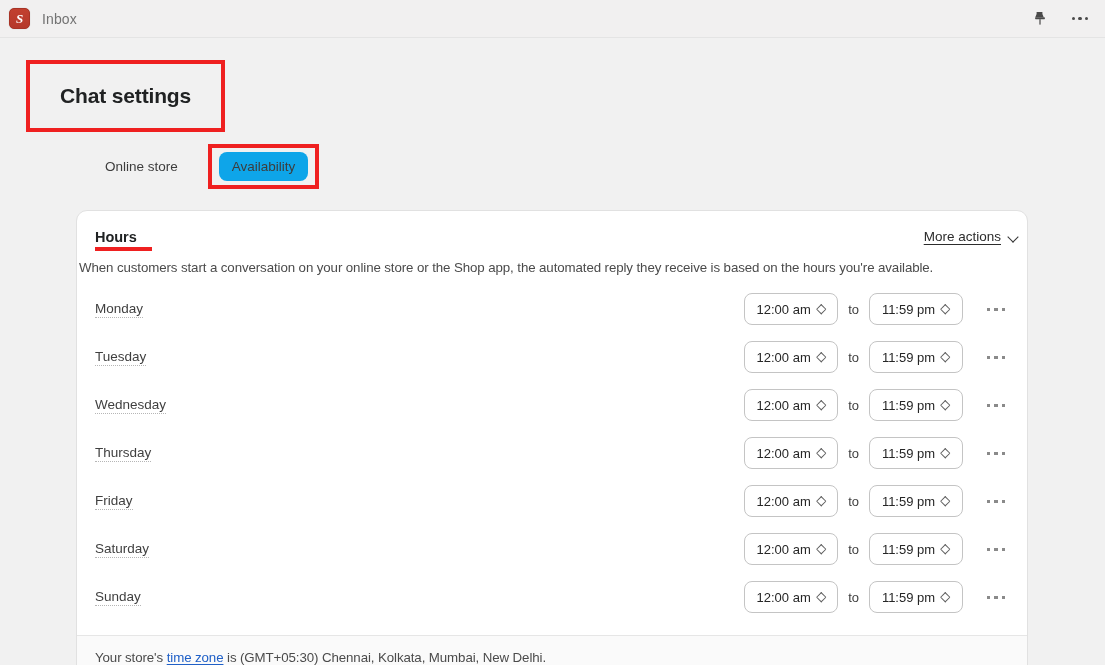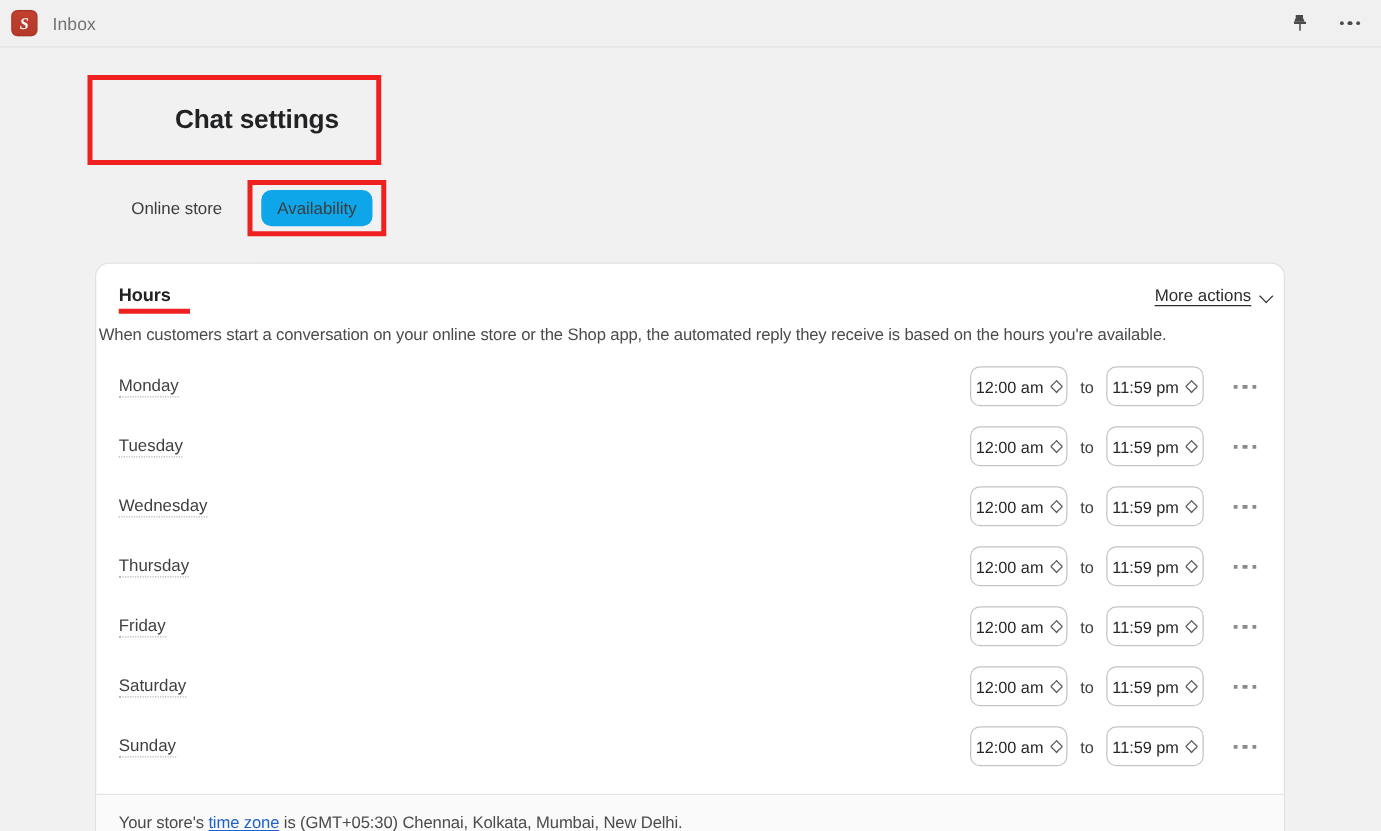--- a/index.html
+++ b/index.html
@@ -84,43 +84,42 @@
 
   
   .page {
     padding: 0;
     position: relative;
   }
 
   .title-wrap {
     position: relative;
     display: inline-block;
-    margin: 22px 0 0 70px;
-    padding-left: 36px;
+    margin: 22px 0 0 26px;
   }
   .page-title {
     font-size: 21px;
     font-weight: bold;
     color: #202223;
     letter-spacing: -.15px;
     padding: 24px 34px 24px 34px;
   }
   .anno-box {
     position: absolute;
     inset: 0;
     border: 4px solid #ef2020;
     pointer-events: none;
   }
 
   
   .tabs {
     display: flex;
     align-items: center;
     margin: 12px 0 0 92px;
-    gap: 4px;
+    gap: 14px;
   }
   .tab {
     font-size: 13.5px;
     color: #3d3d3d;
     padding: 7px 13px;
     border-radius: 8px;
     cursor: default;
     white-space: nowrap;
   }
   .tab.active {
@@ -217,21 +216,21 @@
     border-bottom: 1px dotted #b6b6b6;
     padding-bottom: 1px;
     cursor: default;
   }
   .row-controls {
     margin-left: auto;
     display: flex;
     align-items: center;
   }
   .time-select {
-    width: 78px;
+    width: 94px;
     height: 32px;
     border: 1px solid #c4c4c4;
     border-radius: 8px;
     background: #fff;
     display: flex;
     align-items: center;
     justify-content: center;
     gap: 6px;
     font-size: 13px;
     color: #262626;

